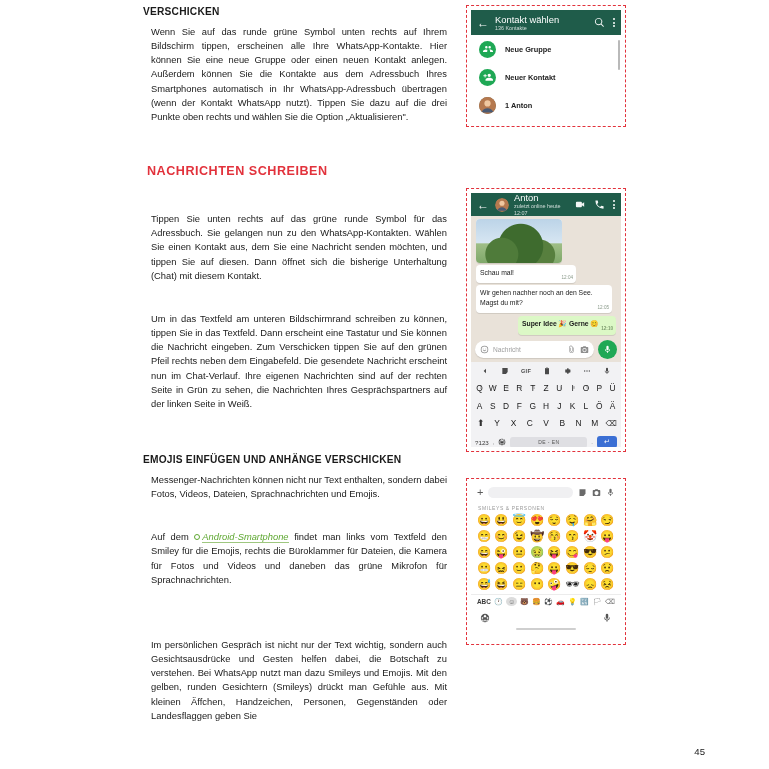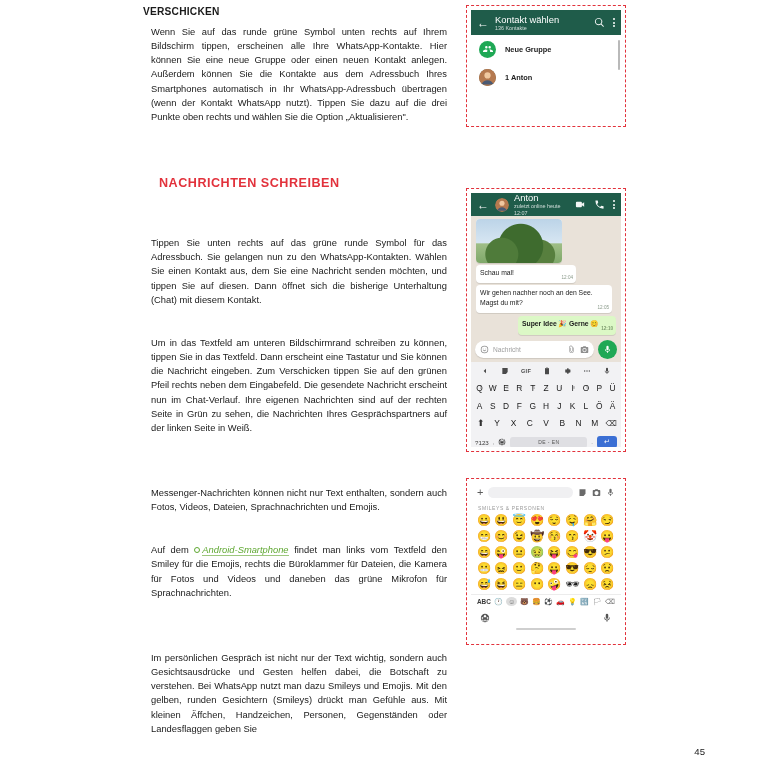--- a/index.html
+++ b/index.html
@@ -13,21 +13,21 @@
   
   .col-text{
     position:absolute;left:143px;top:0px;width:312px;
   }
   .h-sub{
     font-size:10.2px;font-weight:bold;letter-spacing:.22px;
     color:#1a1a1a;margin:0 0 4px 0;
   }
   .h-red{
     font-size:12.6px;font-weight:bold;letter-spacing:.5px;
-    color:#e2323c;margin:16px;
+    color:#e2323c;margin:4px;
   }
   p.para{
     font-size:9.35px;line-height:14.15px;text-align:justify;
     margin:8px;color:#1a1a1a;
   }
   .gap-m{height:13px;}
   .gap-l{height:22px;}
   .gap-xl{height:28px;}
 
   .os-android{color:#5fa832;font-style:italic;border-bottom:1px solid #9ec77f;}
@@ -180,21 +180,22 @@
     <div class="gap-xl"></div>
     <div class="h-red">NACHRICHTEN SCHREIBEN</div>
 
     <div class="gap-l"></div>
     <p class="para">Tippen Sie unten rechts auf das grüne runde Symbol für das Adressbuch. Sie gelangen nun zu den WhatsApp-Kontakten. Wählen Sie einen Kontakt aus, dem Sie eine Nachricht senden möchten, und tippen Sie auf diesen. Dann öffnet sich die bisherige Unterhaltung (Chat) mit diesem Kontakt.</p>
     <div class="gap-m"></div>
     <p class="para">Um in das Textfeld am unteren Bildschirmrand schreiben zu können, tippen Sie in das Textfeld. Dann erscheint eine Tastatur und Sie können die Nachricht eingeben. Zum Verschicken tippen Sie auf den grünen Pfeil rechts neben dem Eingabefeld. Die gesendete Nachricht erscheint nun im Chat-Verlauf. Ihre eigenen Nachrichten sind auf der rechten Seite in Grün zu sehen, die Nachrichten Ihres Gesprächspartners auf der linken Seite in Weiß.</p>
     <div class="gap-m"></div>
 
     <div class="gap-l"></div>
-    <p class="para">Messenger-Nachrichten können nicht nur Text enthalten, sondern auch Fotos, Videos, Dateien, Sprachnachrichten und Emojis.</p>
+    <div class="h-sub">EMOJIS EINFÜGEN UND ANHÄNGE VERSCHICKEN</div>
+    <p class="para">Messenger-Nachrichten können nicht nur Text enthalten, sondern dabei Fotos, Videos, Dateien, Sprachnachrichten und Emojis.</p>
 
     <div class="gap-m"></div>
     <p class="para"><span>Auf dem </span><span class="dot-ic"></span><span class="os-android">Android-Smartphone</span><span> findet man links vom Textfeld den Smiley für die Emojis, rechts die Büroklammer für Dateien, die Kamera für Fotos und Videos und daneben das grüne Mikrofon für Sprachnachrichten.</span></p>
 
     <div class="gap-m"></div>
 
     <div class="gap-l"></div>
     <p class="para">Im persönlichen Gespräch ist nicht nur der Text wichtig, sondern auch Gesichtsausdrücke und Gesten helfen dabei, die Botschaft zu verstehen. Bei WhatsApp nutzt man dazu Smileys und Emojis. Mit den gelben, runden Gesichtern (Smileys) drückt man Gefühle aus. Mit kleinen Äffchen, Handzeichen, Personen, Gegenständen oder Landesflaggen geben Sie</p>
   </div>
 
@@ -222,20 +223,28 @@
 
       <div class="c-row">
         <span class="c-av">
           <svg viewBox="0 0 24 24">
               <path d="M16 11a3 3 0 100-6 3 3 0 000 6zm-8 0a3 3 0 100-6 3 3 0 000 6zm0 2c-2.7 0-8 1.3-8 4v2h10v-2c0-1 .4-1.9 1-2.6-1-.3-2.2-.4-3-.4zm8 0c-.3 0-.7 0-1 .1 1.2.9 2 2 2 3.4v2.5h7V17c0-2.7-5.3-4-8-4z"></path>
             </svg>
         </span>
         <span class="c-label">Neue Gruppe</span>
       </div>
 
+      <div class="c-row">
+        <span class="c-av">
+          <svg viewBox="0 0 24 24">
+              <path d="M15 12a4 4 0 100-8 4 4 0 000 8zm0 2c-3 0-9 1.5-9 4.5V21h18v-2.5c0-3-6-4.5-9-4.5zM6 8V5H4v3H1v2h3v3h2v-3h3V8H6z"></path>
+            </svg>
+        </span>
+        <span class="c-label">Neuer Kontakt</span>
+      </div>
 
       <div class="c-row">
         <span class="c-av photo">
           <svg viewBox="0 0 24 24" style="width:17px;height:17px">
               <circle cx="12" cy="12" r="12" fill="#b5794f"></circle>
               <circle cx="12" cy="9" r="4.4" fill="#f0c8a0"></circle>
               <path d="M3.5 22c1.3-4 5-6 8.5-6s7.2 2 8.5 6z" fill="#4a5a73"></path>
             </svg>
         </span>
         <span class="c-label">1 Anton</span>

